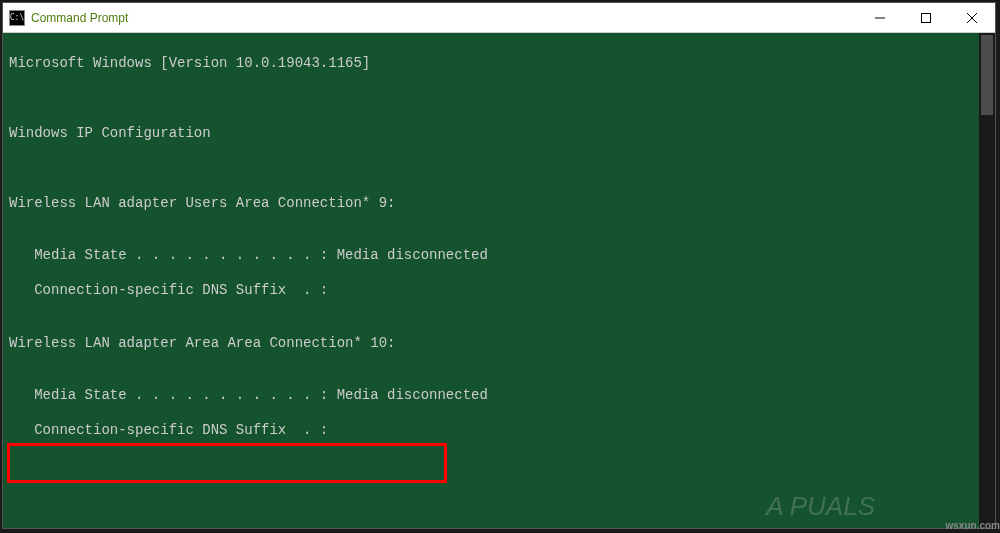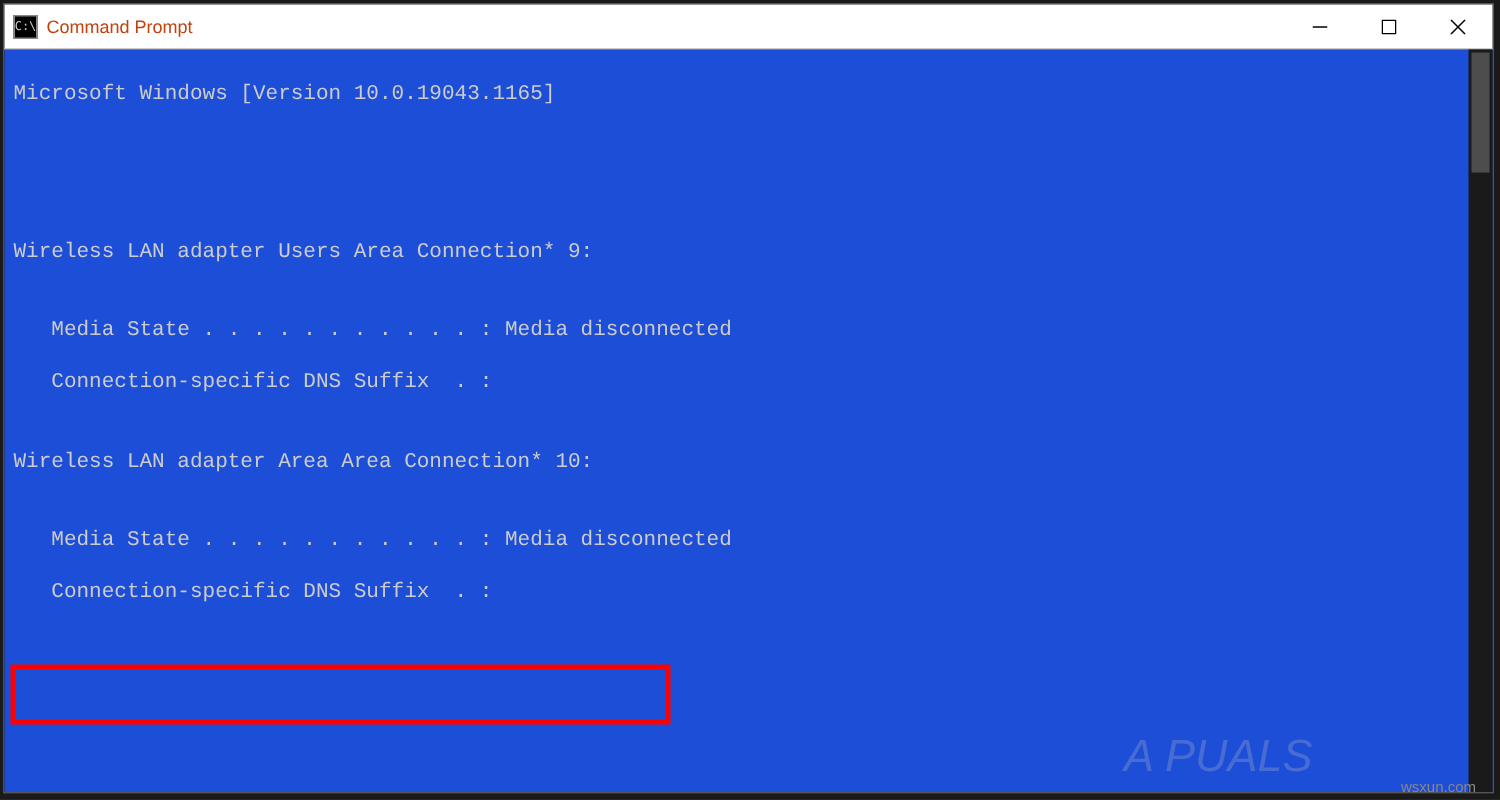--- a/index.html
+++ b/index.html
@@ -1,30 +1,30 @@
 <!DOCTYPE html>
 <html><head>
   <meta charset="utf-8">
   <style>
     * { margin: 0; padding: 0; box-sizing: border-box; }
     html, body { width: 1000px; height: 533px; overflow: hidden; background: #1a1a1a; font-family: Consolas, monospace; }
     .window { width: 994px; height: 527px; margin: 2px; background: #000; border: 1px solid #555; display: flex; flex-direction: column; position: relative; }
     .titlebar { height: 30px; background: #fff; display: flex; align-items: center; justify-content: space-between; border-bottom: 1px solid #ccc; }
     .titlebar-left { display: flex; align-items: center; gap: 6px; padding-left: 6px; }
     .cmd-icon { width: 16px; height: 16px; background: #000; border: 1px solid #888; display: flex; align-items: center; justify-content: center; font-size: 8px; color: #ccc; font-family: monospace; }
-    .title { font-size: 12px; color: #c2410c; font-family: 'Segoe UI', sans-serif; text-align: center; }
+    .title { font-size: 12px; color: #4d7c0f; font-family: 'Segoe UI', sans-serif; text-align: center; }
     .window-controls { display: flex; height: 100%; }
     .ctrl { width: 46px; height: 100%; display: flex; align-items: center; justify-content: center; color: #000; font-family: 'Segoe UI', sans-serif; }
     .ctrl svg { width: 10px; height: 10px; }
-    .terminal { flex: 1; background: #1d4ed8; color: #cccccc; font-size: 14px; padding: 4px 6px; line-height: 1.25; white-space: pre; overflow: hidden; position: relative; font-family: Consolas, 'Courier New', monospace; }
+    .terminal { flex: 1; background: #14532d; color: #cccccc; font-size: 14px; padding: 4px 6px; line-height: 1.25; white-space: pre; overflow: hidden; position: relative; font-family: Consolas, 'Courier New', monospace; }
     .scrollbar { position: absolute; right: 0; top: 30px; bottom: 0; width: 16px; background: #1a1a1a; }
     .scrollbar-thumb { position: absolute; top: 2px; left: 2px; right: 2px; height: 80px; background: #4d4d4d; }
     .highlight-box { position: absolute; border: 3px solid #ff0000; pointer-events: none; }
-    .watermark { position: absolute; right: 120px; bottom: 6px; font-family: Arial, sans-serif; color: rgba(200,200,200,0.25); font-size: 30px; font-style: italic; margin-top: 14px; }
-    .footer-text { position: absolute; right: 16px; bottom: 2px; font-size: 10px; color: #888; font-family: Arial, sans-serif; }
+    .watermark { position: absolute; right: 120px; bottom: 6px; font-family: Arial, sans-serif; color: rgba(200,200,200,0.25); font-size: 26px; font-style: italic; margin-top: 14px; }
+    .footer-text { position: absolute; right: 0; bottom: 2px; font-size: 10px; color: #888; font-family: Arial, sans-serif; font-weight: bold; }
     .line { display: block; }
   </style>
 </head>
 <body>
 
 <div class="window">
   <div class="titlebar">
     <div class="titlebar-left">
       <div class="cmd-icon">C:\</div>
       <span class="title">Command Prompt</span>
@@ -46,20 +46,21 @@
             <line x1="10" y1="0" x2="0" y2="10" stroke="#000" stroke-width="1"></line>
           </svg>
       </div>
     </div>
   </div>
 
   <div class="terminal">
 <span class="line">Microsoft Windows [Version 10.0.19043.1165]</span>
 <span class="line"></span>
 <span class="line"></span>
+<span class="line">Windows IP Configuration</span>
 <span class="line"></span>
 <span class="line"></span>
 <span class="line">Wireless LAN adapter Users Area Connection* 9:</span>
 <span class="line"></span>
 <span class="line">   Media State . . . . . . . . . . . : Media disconnected</span>
 <span class="line">   Connection-specific DNS Suffix  . :</span>
 <span class="line"></span>
 <span class="line">Wireless LAN adapter Area Area Connection* 10:</span>
 <span class="line"></span>
 <span class="line">   Media State . . . . . . . . . . . : Media disconnected</span>

